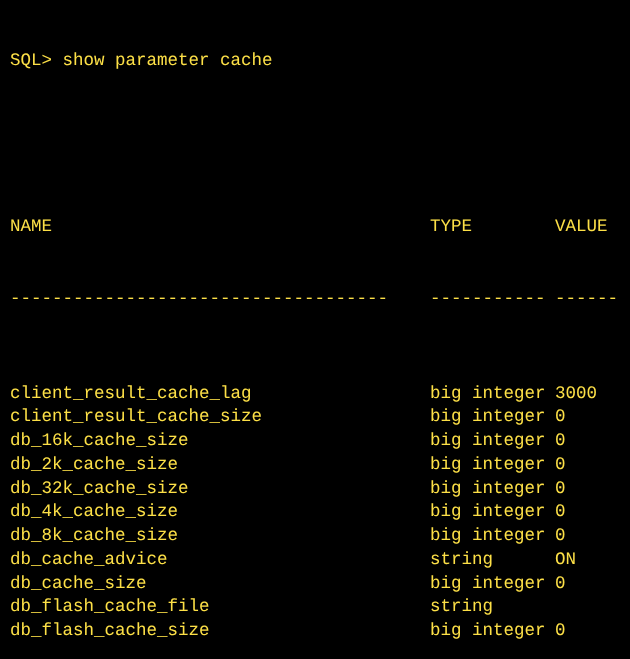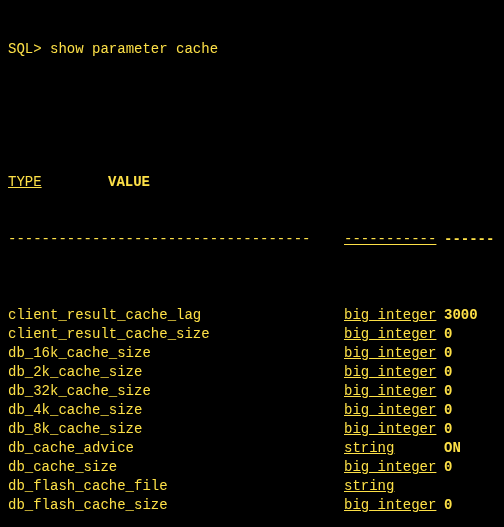--- a/index.html
+++ b/index.html
@@ -14,34 +14,34 @@
     height: 527px;
     overflow: hidden;
   }
   .terminal {
     padding: 2px 8px;
     white-space: pre;
   }
   .cyan { color: #fde047; }
   .row { display: flex; }
   .c-name { width: 336px; flex: 0 0 336px; overflow: hidden; }
-  .c-type { width: 100px; flex: 0 0 100px; overflow: hidden; text-decoration: underline; }
-  .c-value { flex: 1 1 auto; overflow: hidden; font-weight: bold; }
+  .c-type { width: 100px; flex: 0 0 100px; overflow: hidden; }
+  .c-value { flex: 1 1 auto; overflow: hidden; }
 </style>
 </head>
 <body>
 
 <div class="terminal">
   <div class="row">
     <span class="cyan"><span>SQL&gt;</span> <span>show parameter cache</span></span>
   </div>
   <div class="row">&nbsp;</div>
 
   <div class="row cyan">
-    <span class="c-type">TYPE</span><span class="c-value">VALUE</span>
+    <span class="c-name">NAME</span><span class="c-type">TYPE</span><span class="c-value">VALUE</span>
   </div>
   <div class="row cyan">
     <span class="c-name">------------------------------------</span><span class="c-type">-----------</span><span class="c-value">------</span>
   </div>
 
   <div id="block1"><div class="row cyan"><span class="c-name">client_result_cache_lag</span><span class="c-type">big integer</span><span class="c-value">3000</span></div><div class="row cyan"><span class="c-name">client_result_cache_size</span><span class="c-type">big integer</span><span class="c-value">0</span></div><div class="row cyan"><span class="c-name">db_16k_cache_size</span><span class="c-type">big integer</span><span class="c-value">0</span></div><div class="row cyan"><span class="c-name">db_2k_cache_size</span><span class="c-type">big integer</span><span class="c-value">0</span></div><div class="row cyan"><span class="c-name">db_32k_cache_size</span><span class="c-type">big integer</span><span class="c-value">0</span></div><div class="row cyan"><span class="c-name">db_4k_cache_size</span><span class="c-type">big integer</span><span class="c-value">0</span></div><div class="row cyan"><span class="c-name">db_8k_cache_size</span><span class="c-type">big integer</span><span class="c-value">0</span></div><div class="row cyan"><span class="c-name">db_cache_advice</span><span class="c-type">string</span><span class="c-value">ON</span></div><div class="row cyan"><span class="c-name">db_cache_size</span><span class="c-type">big integer</span><span class="c-value">0</span></div><div class="row cyan"><span class="c-name">db_flash_cache_file</span><span class="c-type">string</span><span class="c-value"></span></div><div class="row cyan"><span class="c-name">db_flash_cache_size</span><span class="c-type">big integer</span><span class="c-value">0</span></div></div>
 
   
 
   

